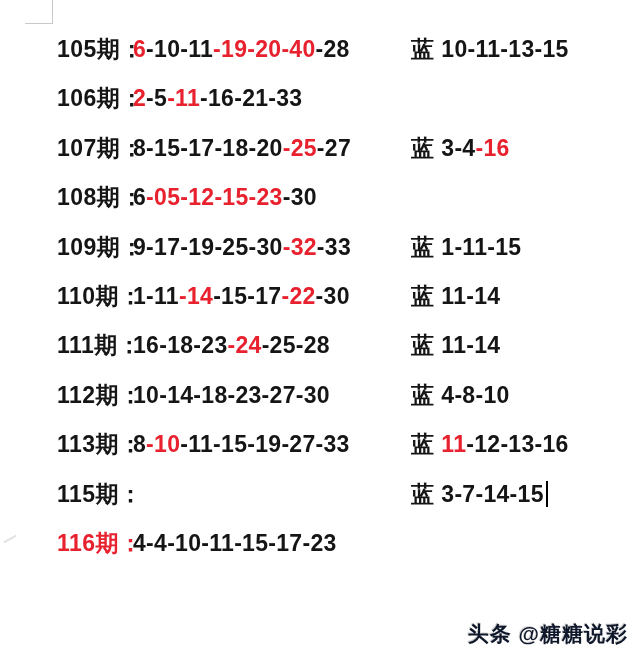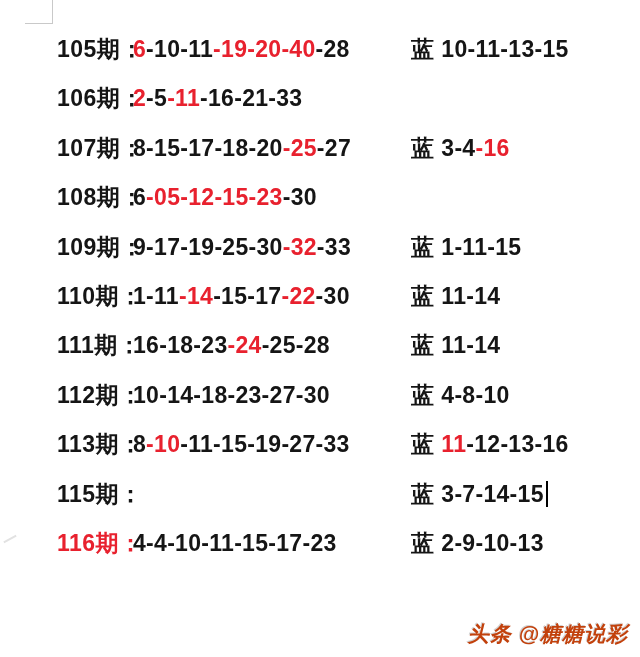--- a/index.html
+++ b/index.html
@@ -62,23 +62,22 @@
     margin-left: 2px;
     vertical-align: -5px;
   }
   .watermark {
     position: absolute;
     top: 620px;
     right: 12px;
     font-size: 21px;
     font-weight: 700;
     letter-spacing: 1px;
-    color: #c2410c;
+    color: #0f172a;
     text-shadow: 1px 1px 0 rgba(255,255,255,0.9), -1px -1px 0 rgba(0,0,0,0.18);
-    font-style: italic;
   }
 </style>
 </head>
 <body>
 
 <div class="page">
   <div class="corner-v"></div>
   <div class="corner-h"></div>
   <div class="artifact"></div>
   <div class="rows" id="rows">
@@ -136,17 +135,16 @@
 
 
   <div class="row">
     <span class="label">115期：</span>
     <span class="blue"><span class="blue-prefix">蓝</span><span>3-7-14-15</span><span class="caret"></span></span>
   </div>
 
   <div class="row">
     <span class="label red">116期：</span>
     <span class="main"><span>4-4-10-11-15-17-23</span></span>
-    <span class="blue"><span class="blue-prefix">蓝</span><span>2-9-10-13</span></span>
   </div>
 </div>
   <div class="watermark">头条 @糖糖说彩</div>
 </div>
 
 </body></html>

